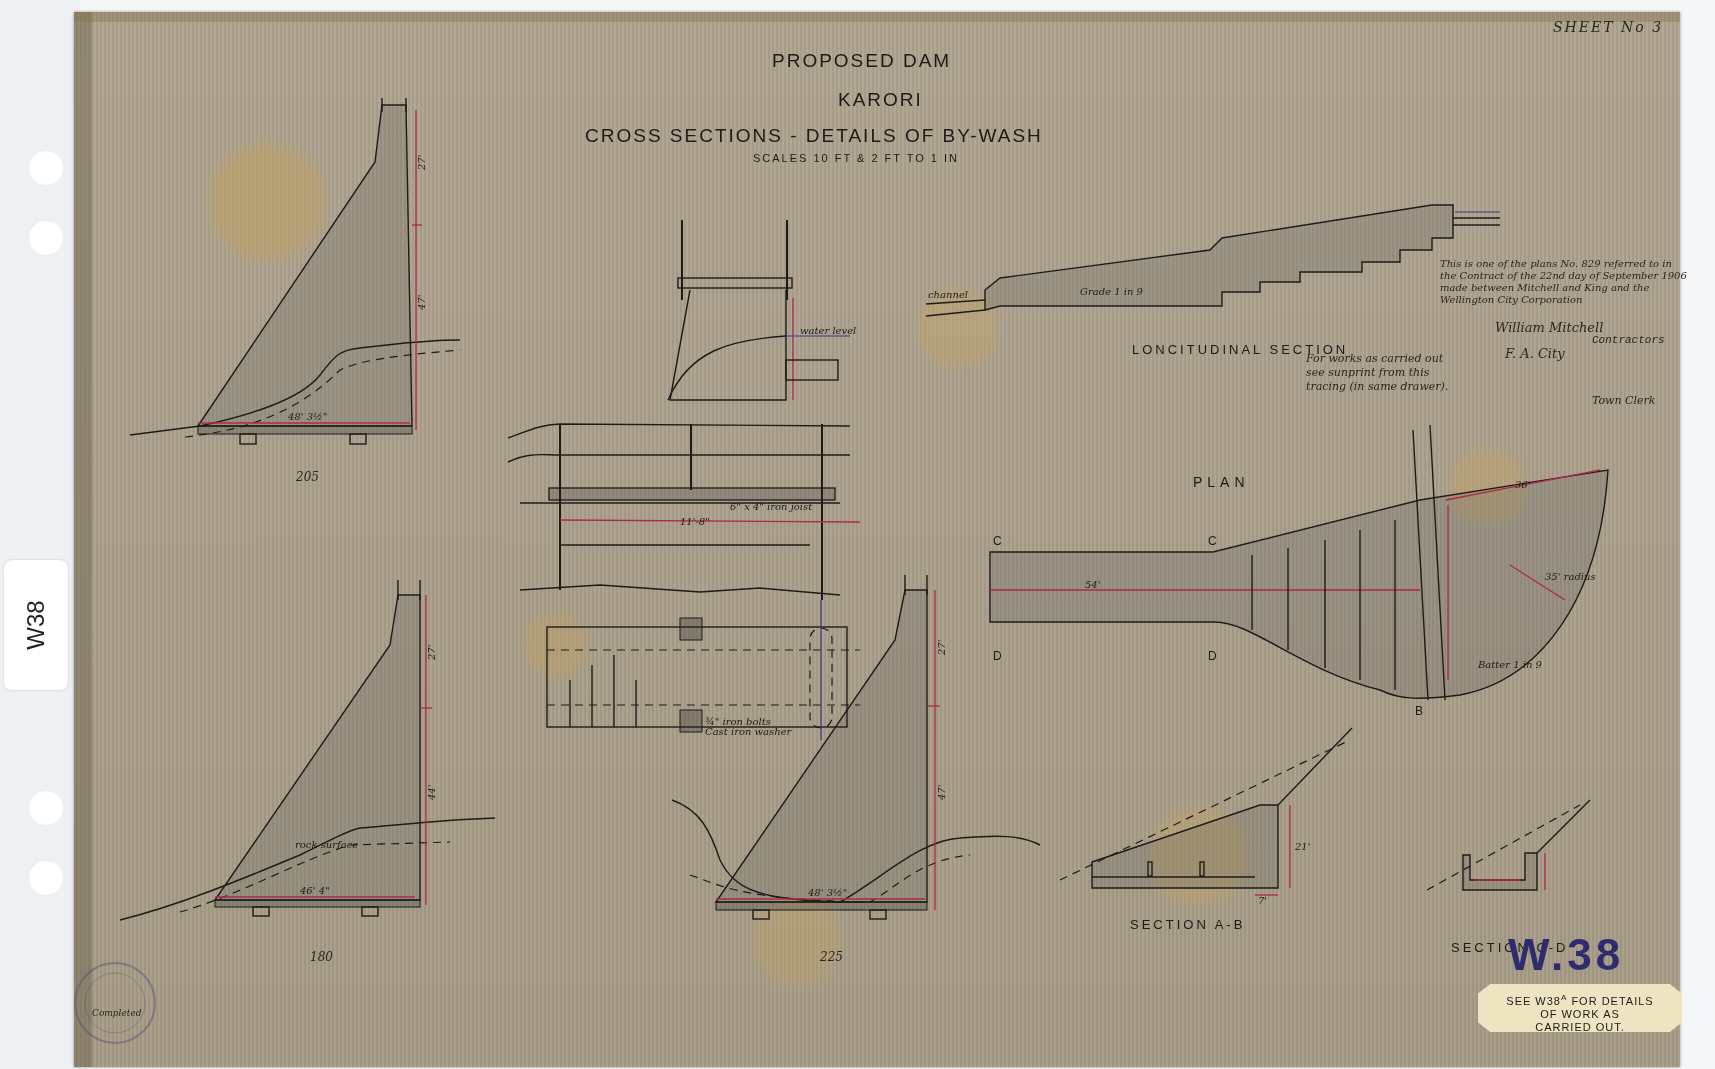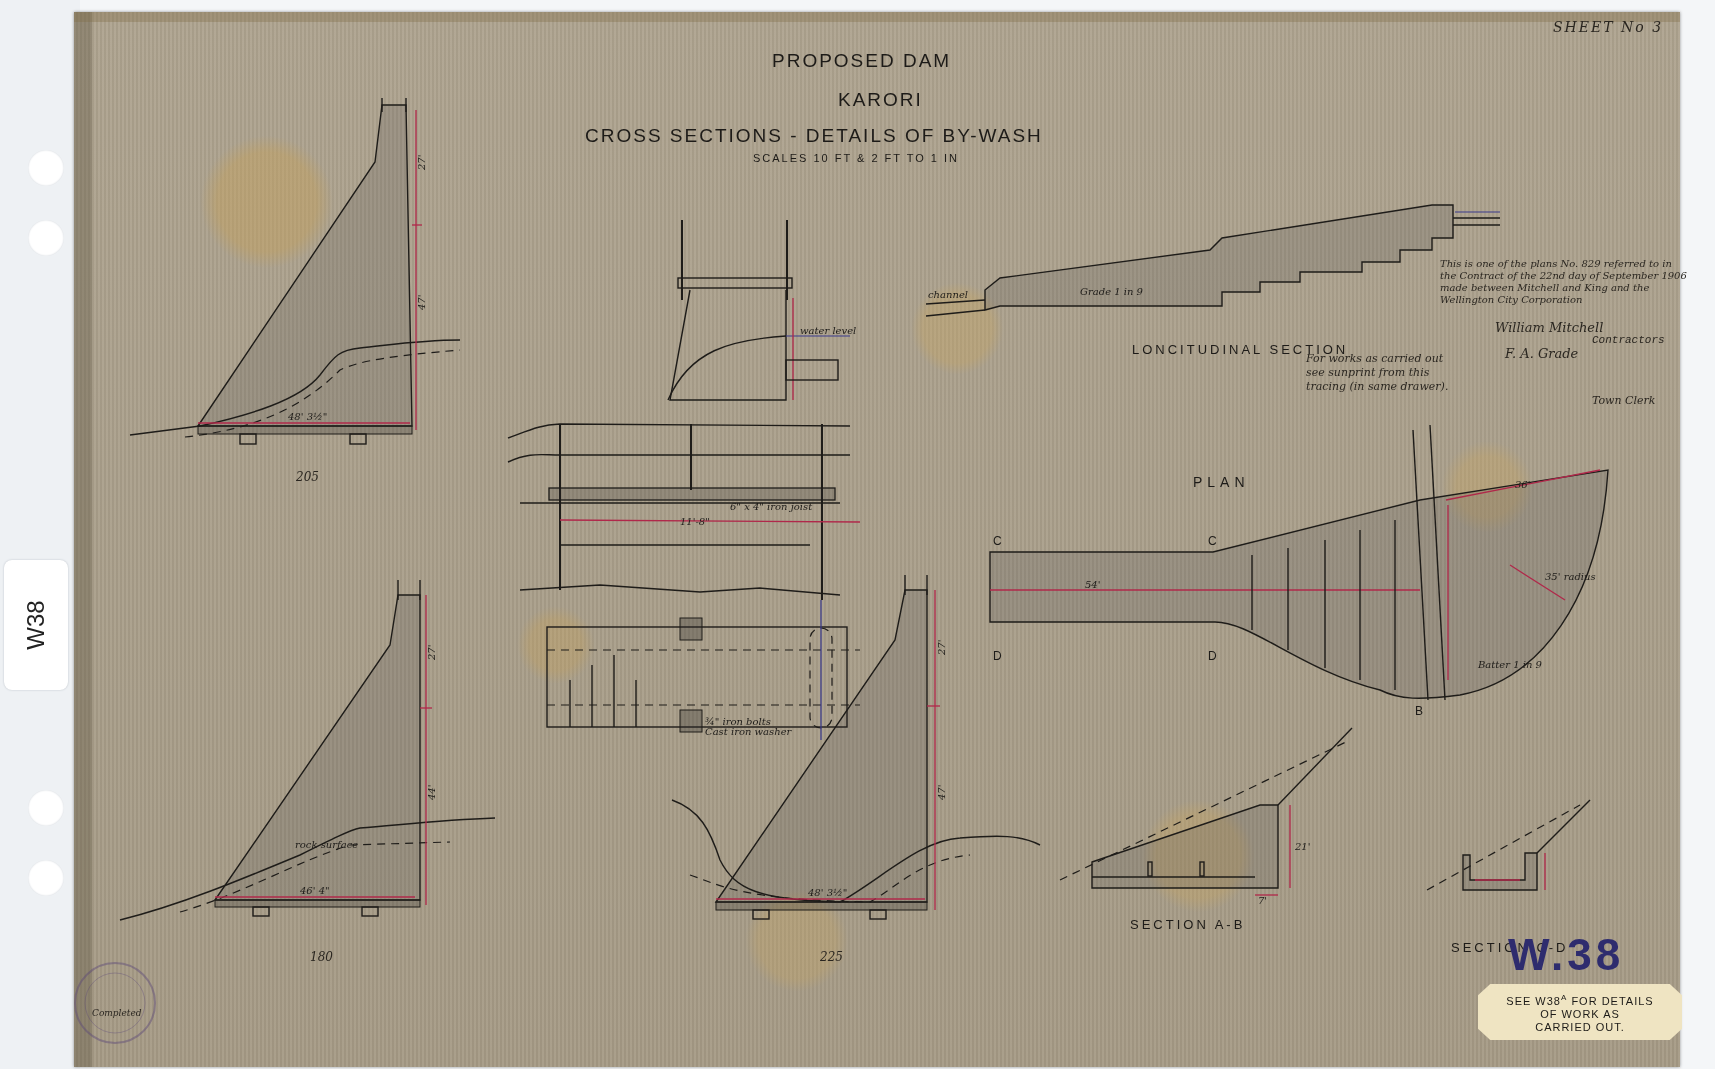--- a/index.html
+++ b/index.html
@@ -18,21 +18,21 @@
       radial-gradient(circle at 45% 88%, rgba(200,165,95,.3) 0 3%, transparent 4%),
       repeating-linear-gradient(90deg, rgba(255,255,255,.05) 0 2px, rgba(0,0,0,.04) 2px 4px),
       linear-gradient(180deg, #aea38f, #a59a85);
     box-shadow: 0 0 3px rgba(0,0,0,.4); }
   .edge { position:absolute; left:74px; top:12px; width:18px; height:1055px; background:rgba(90,80,60,.35); }
   .topedge { position:absolute; left:74px; top:12px; width:1606px; height:10px; background:rgba(130,110,70,.35); }
   .t { position:absolute; color:#1d1b18; letter-spacing:2px; font-weight:normal; white-space:nowrap; }
   .hand { position:absolute; font-family:"DejaVu Serif", serif; font-style:italic; color:#2a2620; white-space:nowrap; }
   .lbl { position:absolute; color:#1d1b18; letter-spacing:3px; font-size:13px; white-space:nowrap; }
   .stamp { position:absolute; left:1508px; top:930px; font-family:Liberation Sans, sans-serif; font-weight:bold; font-size:44px; color:#2e2c6e; letter-spacing:4px; }
-  .label-card { position:absolute; left:1478px; top:984px; width:204px; height:56px; background:#efe4c2;
+  .label-card { position:absolute; left:1478px; top:984px; width:204px; height:48px; background:#efe4c2;
     clip-path: polygon(6% 0, 94% 0, 100% 20%, 100% 80%, 94% 100%, 6% 100%, 0 80%, 0 20%);
     font-size:11px; text-align:center; color:#1d1b18; line-height:13px; padding-top:7px; box-sizing:border-box; letter-spacing:1px; }
   .label-card sup { font-size:8px; }
   svg { position:absolute; left:0; top:0; }
   .ln { stroke:#1e1c19; stroke-width:1.4; fill:none; }
   .ln2 { stroke:#1e1c19; stroke-width:2; fill:none; }
   .dash { stroke:#1e1c19; stroke-width:1.2; fill:none; stroke-dasharray:8 6; }
   .red { stroke:#b0284a; stroke-width:1.3; fill:none; }
   .blue { stroke:#3a3a8c; stroke-width:1.2; fill:none; }
   .shade { fill:rgba(70,70,80,.18); stroke:#1e1c19; stroke-width:1.4; }
@@ -225,21 +225,21 @@
 
 <div class="lbl" style="left:1132px;top:342px;">LONCITUDINAL  SECTION</div>
 <div class="hand" style="left:1306px;top:352px;font-size:11px;width:150px;white-space:normal;line-height:14px;">For works as carried out see sunprint from this tracing (in same drawer).</div>
 
 <div class="lbl" style="left:1193px;top:474px;font-size:14px;letter-spacing:5px;">PLAN</div>
 <div class="lbl" style="left:1130px;top:917px;">SECTION  A-B</div>
 <div class="lbl" style="left:1451px;top:912px;margin-top:28px;">SECTION  C-D</div>
 
 <div class="hand" style="left:1440px;top:258px;font-size:10px;width:250px;white-space:normal;line-height:12px;">This is one of the plans No. 829 referred to in the Contract of the 22nd day of September 1906 made between Mitchell and King and the Wellington City Corporation</div>
 <div class="hand" style="left:1495px;top:320px;font-size:13px;">William Mitchell</div>
-<div class="hand" style="left:1505px;top:346px;font-size:13px;">F. A. Grade</div>
+<div class="hand" style="left:1505px;top:346px;font-size:13px;">F. A. City</div>
 <div class="hand" style="left:1592px;top:334px;font-size:11px;font-family:Liberation Mono, monospace;">Contractors</div>
 <div class="hand" style="left:1592px;top:394px;font-size:11px;">Town Clerk</div>
 
 <div class="hand" style="left:92px;top:998px;font-size:9px;margin-top:10px;">Completed</div>
 
 <div class="stamp">W.38</div>
 
 <div class="label-card">
   <div><span>SEE W38</span><sup>A</sup><span> FOR DETAILS</span></div>
   <div>OF WORK AS</div>

